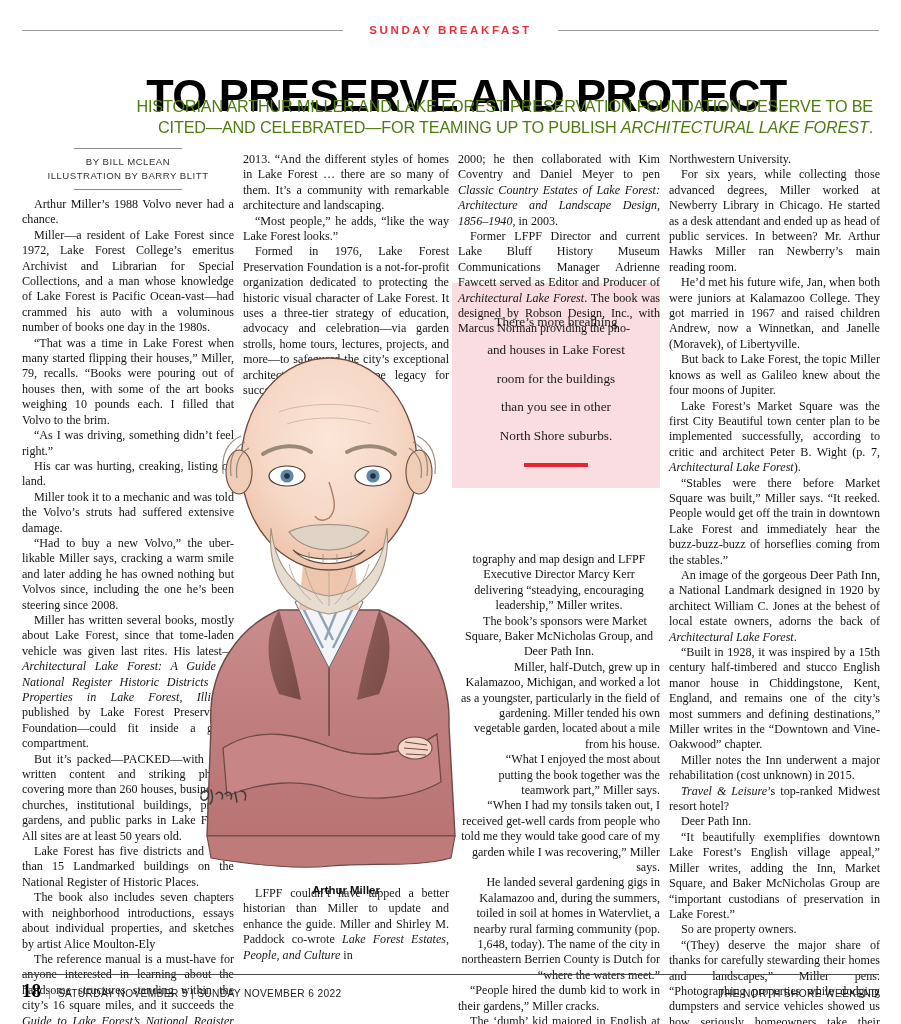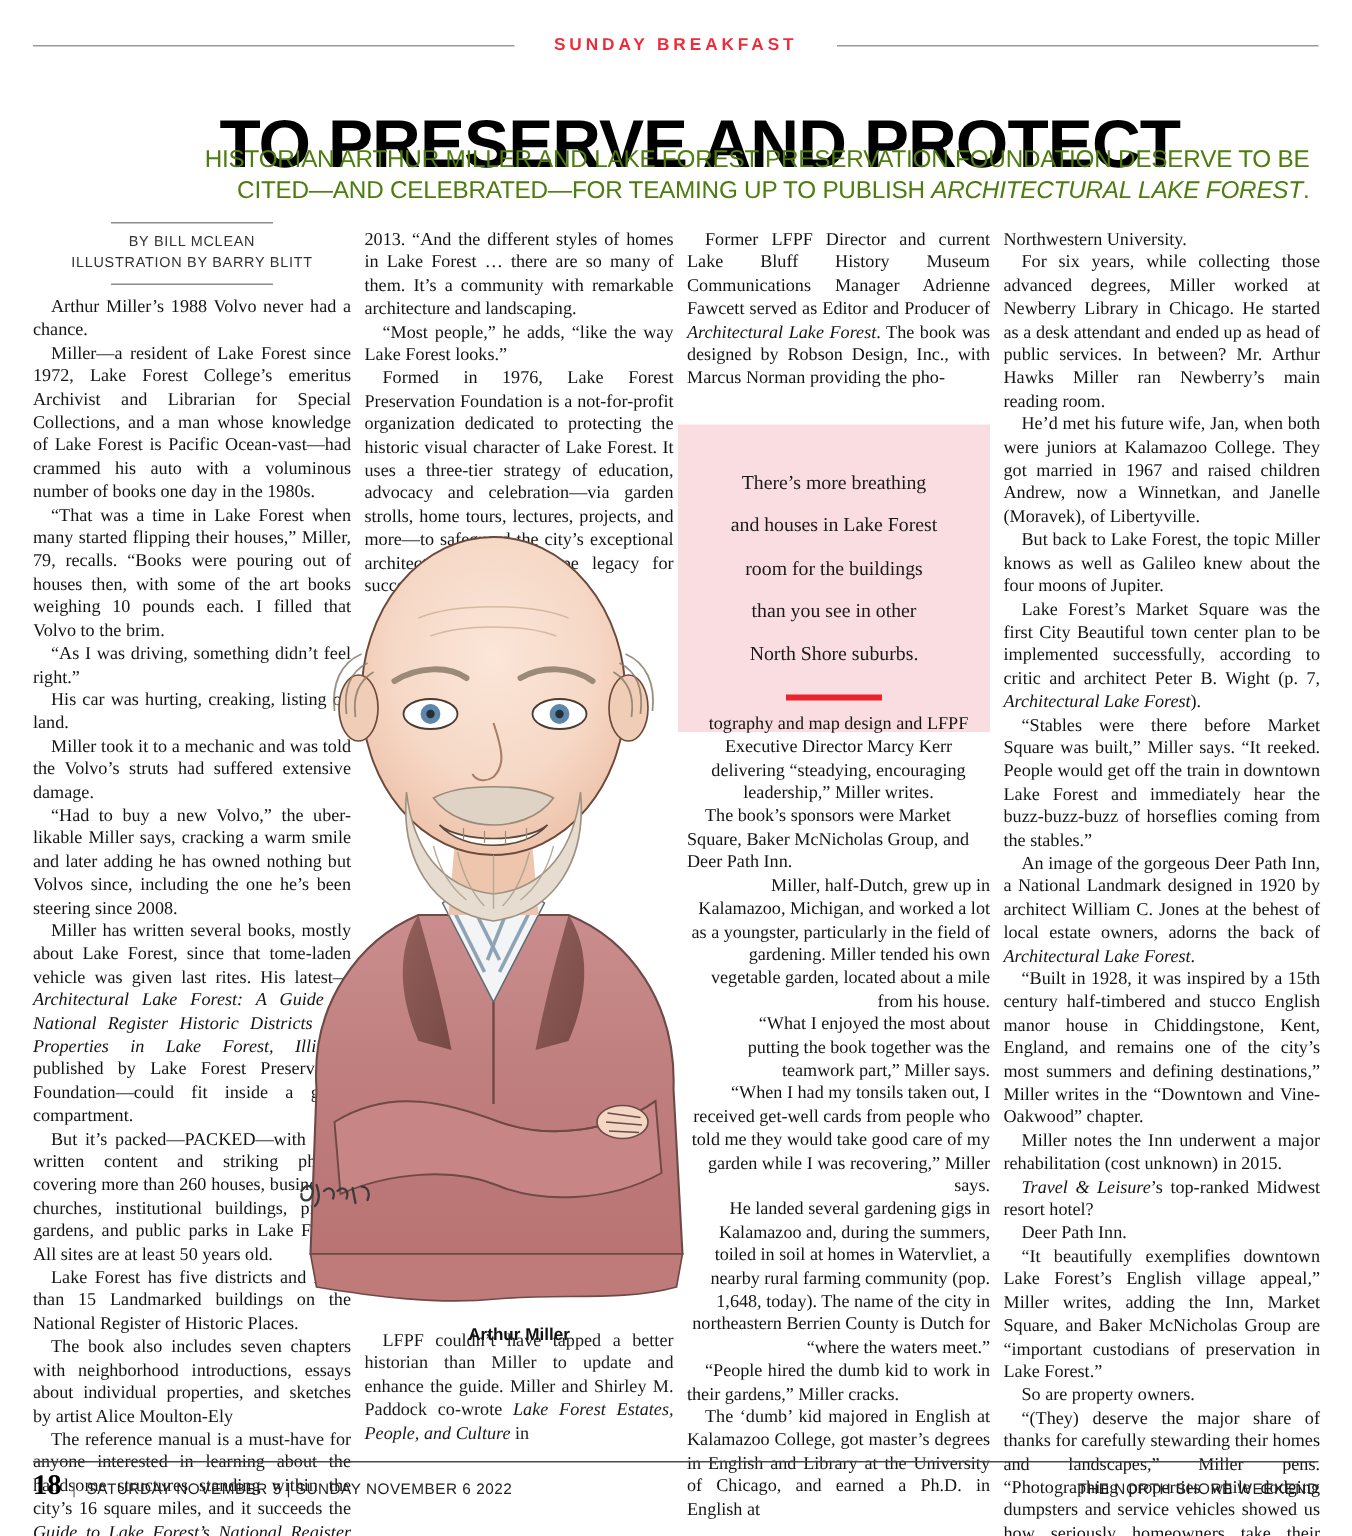--- a/index.html
+++ b/index.html
@@ -386,24 +386,25 @@
       <div>There’s more breathing</div>
       <div>and houses in Lake Forest</div>
       <div>room for the buildings</div>
       <div>than you see in other</div>
       <div>North Shore suburbs.</div>
     </div>
     <div class="pullquote-rule"></div>
   </div>
 
   <div class="col" id="col3">
+    <p class="noind"><span>2000; he then collaborated with Kim Coventry and Daniel Meyer to pen </span><i>Classic Country Estates of Lake Forest: Architecture and Landscape Design, 1856–1940</i><span>, in 2003.</span></p>
     <p><span>Former LFPF Director and current Lake Bluff History Museum Communications Manager Adrienne Fawcett served as Editor and Producer of </span><i>Architectural Lake Forest</i><span>. The book was designed by Robson Design, Inc., with Marcus Norman providing the pho-</span></p>
     <div style="height:215px"></div>
     <p class="noind" style="text-align:center">tography and map design and LFPF Executive Director Marcy Kerr delivering “steadying, encouraging leadership,” Miller writes.</p>
-    <p style="text-align:left">The book’s sponsors were Market Square, Baker McNicholas Group, and Deer Path Inn.</p>
+    <p style="text-align:center">The book’s sponsors were Market Square, Baker McNicholas Group, and Deer Path Inn.</p>
     <p style="text-align:right">Miller, half-Dutch, grew up in Kalamazoo, Michigan, and worked a lot as a youngster, particularly in the field of gardening. Miller tended his own vegetable garden, located about a mile from his house.</p>
     <p style="text-align:right">“What I enjoyed the most about putting the book together was the teamwork part,” Miller says.</p>
     <p style="text-align:right">“When I had my tonsils taken out, I received get-well cards from people who told me they would take good care of my garden while I was recovering,” Miller says.</p>
     <p style="text-align:right">He landed several gardening gigs in Kalamazoo and, during the summers, toiled in soil at homes in Watervliet, a nearby rural farming community (pop. 1,648, today). The name of the city in northeastern Berrien County is Dutch for “where the waters meet.”</p>
     <p>“People hired the dumb kid to work in their gardens,” Miller cracks.</p>
     <p>The ‘dumb’ kid majored in English at Kalamazoo College, got master’s degrees in English and Library at the University of Chicago, and earned a Ph.D. in English at</p>
   </div>
 
   <div class="col" id="col4">
     <p class="noind">Northwestern University.</p>

